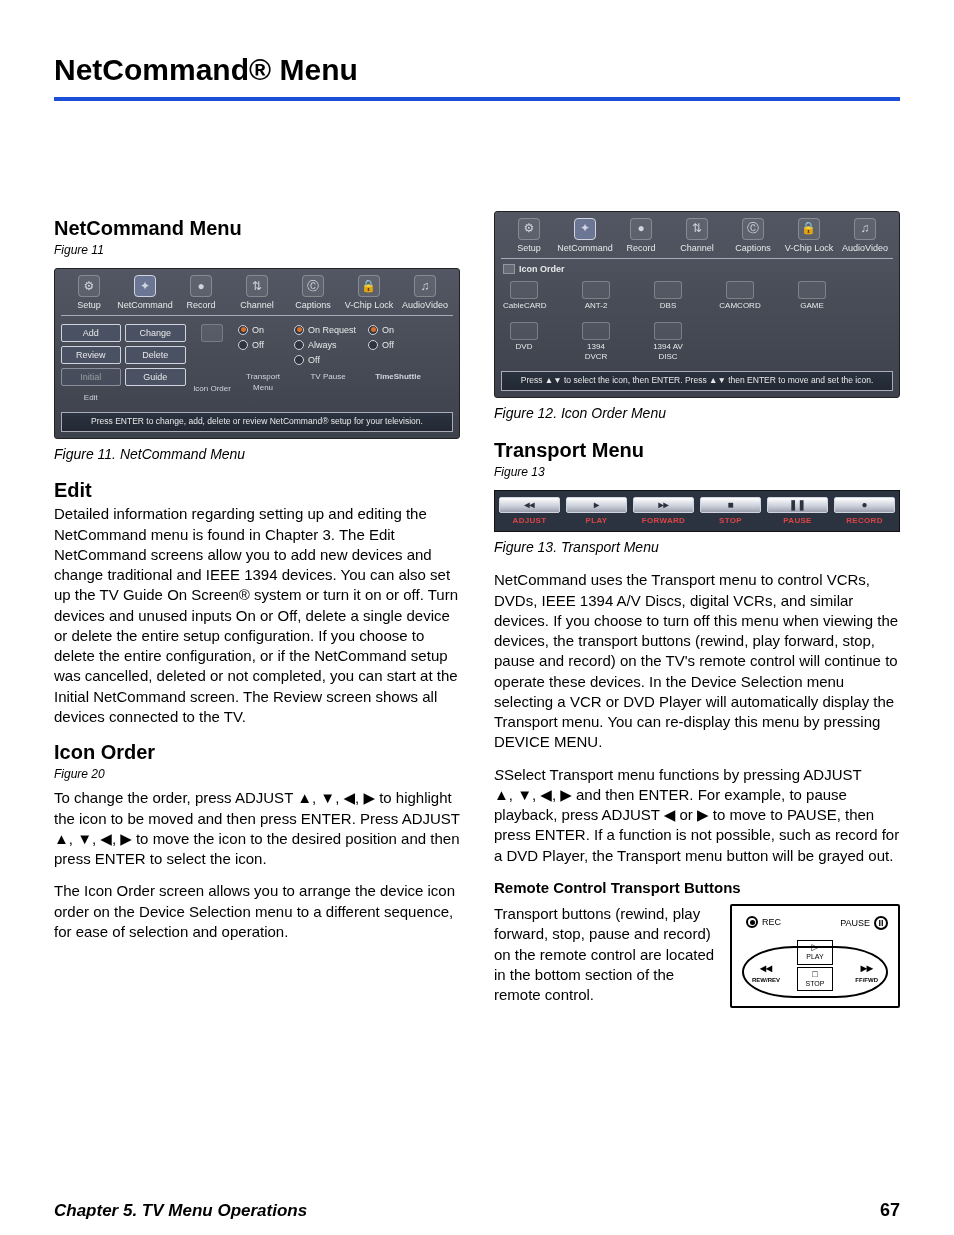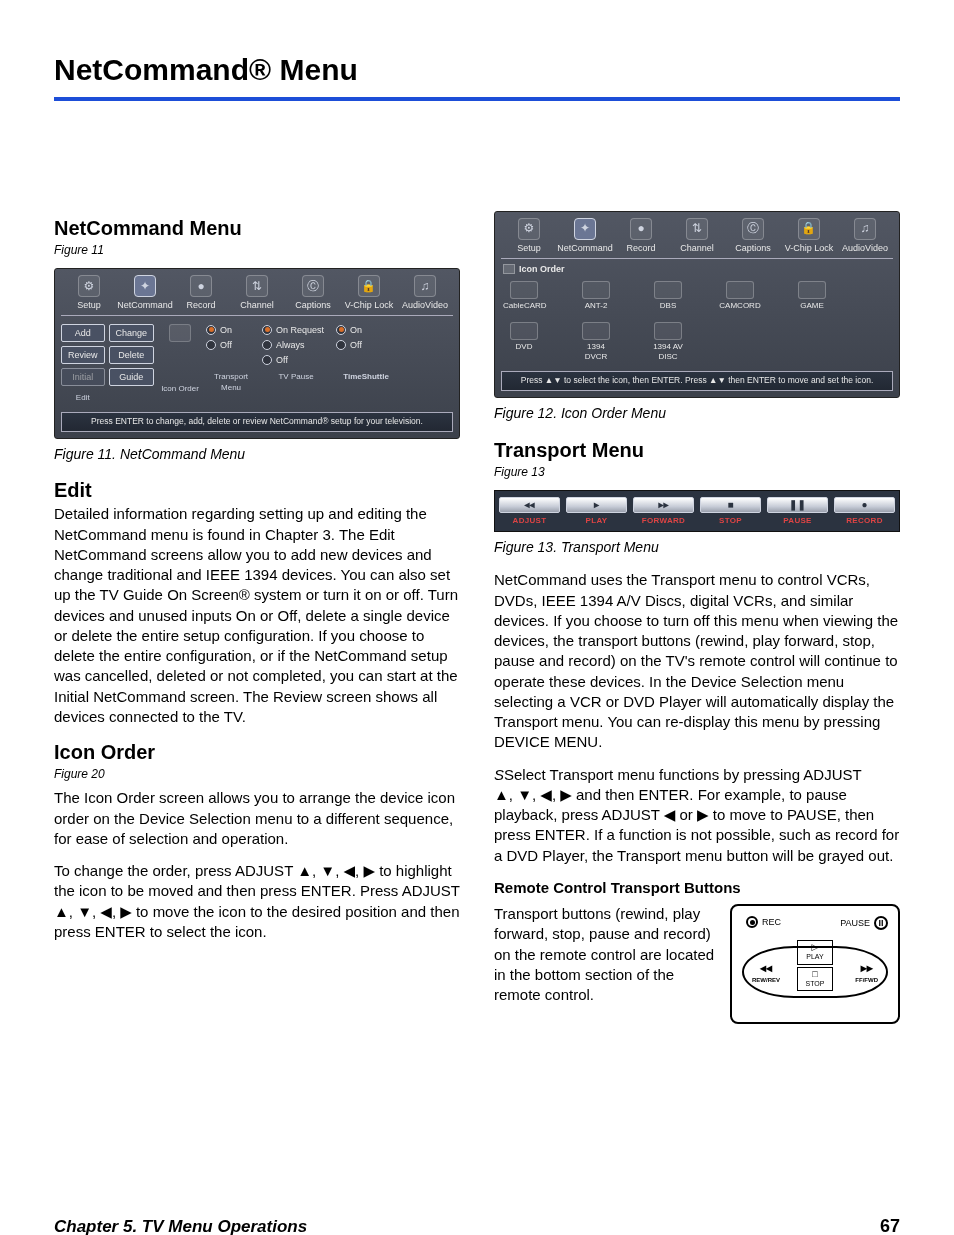--- a/index.html
+++ b/index.html
@@ -81,21 +81,21 @@
   }
 
   
   .midgrid {
     display:flex; gap:6px; align-items:flex-start;
     padding: 4px 0;
   }
   .btncol { display:flex; flex-direction:column; gap:4px;}
   .tvbtn {
     border:1px solid #cfd4e0; background:#495163;
-    padding:2px 6px; font-size:9px; border-radius:2px;
+    padding:2px 14px; font-size:9px; border-radius:2px;
     text-align:center; min-width:40px;
   }
   .tvbtn.dim { opacity:.5;}
   .collabel { font-size:8px; text-align:center; margin-top:3px; color:#cfd4e0;}
   .radiogrp { display:flex; flex-direction:column; gap:3px;}
   .radio { display:flex; align-items:center; gap:4px; font-size:9px;}
   .rdot {
     width:10px;height:10px;border-radius:50%;
     border:1px solid #cfd4e0; background:#30343e; display:flex;
     align-items:center;justify-content:center;
@@ -131,21 +131,21 @@
     height:16px; border:1px solid #cfd4e0; background:linear-gradient(#fff,#c8cdd8 60%,#9aa0ad);
     border-radius:2px; display:flex;align-items:center;justify-content:center;
     color:#2b3340; font-size:10px; font-weight:bold;
   }
   .tbtn .lbl{ color:#d44; font-size:8px; font-weight:bold; margin-top:3px; letter-spacing:.3px;}
 
   
   .remote-wrap { display:flex; gap:14px; align-items:flex-start;}
   .remote-text { flex:1;}
   .remote {
-    width:170px;height:120px;border:2px solid #000;border-radius:8px;
+    width:170px;height:104px;border:2px solid #000;border-radius:2px;
     background:#fff; position:relative; padding:6px;
     font-size:9px;
   }
   .remote .rec{position:absolute;top:10px;left:14px;display:flex;align-items:center;gap:4px;}
   .remote .rec .c{width:12px;height:12px;border:2px solid #000;border-radius:50%;display:flex;align-items:center;justify-content:center;}
   .remote .rec .c::after{content:"";width:5px;height:5px;background:#000;border-radius:50%;}
   .remote .pause{position:absolute;top:10px;right:10px;display:flex;align-items:center;gap:4px;}
   .remote .pause .c{width:14px;height:14px;border:2px solid #000;border-radius:50%;display:flex;align-items:center;justify-content:center;font-weight:bold;font-size:9px;}
   .remote .oval{
     position:absolute; left:10px; right:10px; top:40px; height:52px;
@@ -254,24 +254,24 @@
       </div>
       <div class="hint">Press ENTER to change, add, delete or review NetCommand® setup for your television.</div>
     </div>
     <div class="caption">Figure 11.  NetCommand Menu</div>
 
     <h2 class="section">Edit</h2>
     <p class="body">Detailed information regarding setting up and editing the NetCommand menu is found in Chapter 3. The Edit NetCommand screens allow you to add new devices and change traditional and IEEE 1394 devices.  You can also set up the TV Guide On Screen® system or turn it on or off. Turn devices and unused inputs On or Off, delete a single device or delete the entire setup configuration.  If you choose to delete the entire configuration, or if the NetCommand setup was cancelled, deleted or not completed, you can start at the Initial NetCommand screen.  The Review screen shows all devices connected to the TV.</p>
 
     <h2 class="section">Icon Order</h2>
     <div class="fig-ref">Figure 20</div>
-    <p class="body">The Icon Order screen allows you to arrange the device icon order on the Device Selection menu to a different sequence, for ease of selection and operation.</p>
     <p class="body">
       <span>To change the order, press ADJUST </span><span class="arrows">▲, ▼, ◀, ▶</span><span> to highlight the icon to be moved and then press ENTER.  Press ADJUST </span><span class="arrows">▲, ▼, ◀, ▶</span><span> to move the icon to the desired position and then press ENTER to select the icon.</span>
     </p>
+    <p class="body">The Icon Order screen allows you to arrange the device icon order on the Device Selection menu to a different sequence, for ease of selection and operation.</p>
   </div>
 
   <div class="col">
 
     <div class="tv-panel" style="margin-top:0;">
       <div class="toprow">
         <div class="topitem"><div class="ico">⚙</div><span>Setup</span></div>
         <div class="topitem sel"><div class="ico">✦</div><span>NetCommand</span></div>
         <div class="topitem"><div class="ico">●</div><span>Record</span></div>
         <div class="topitem"><div class="ico">⇅</div><span>Channel</span></div>

